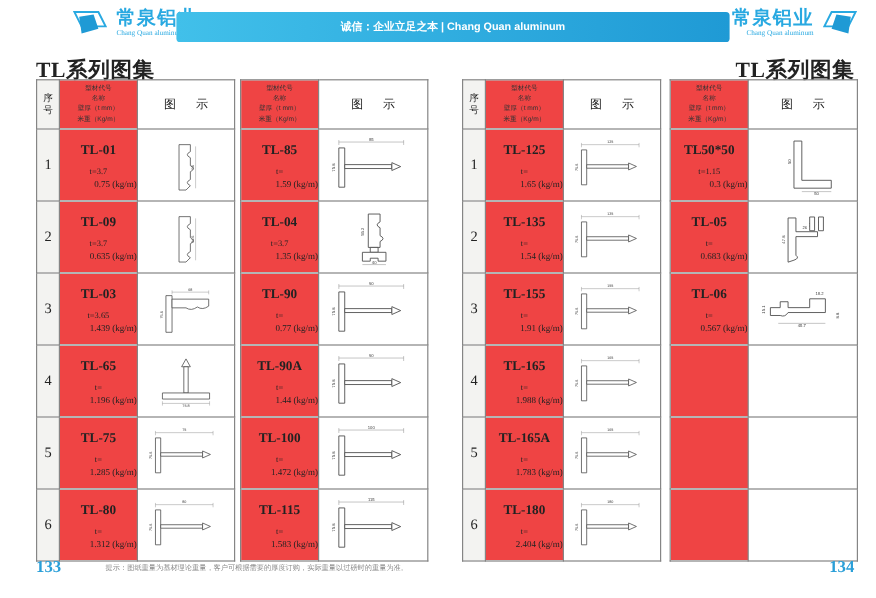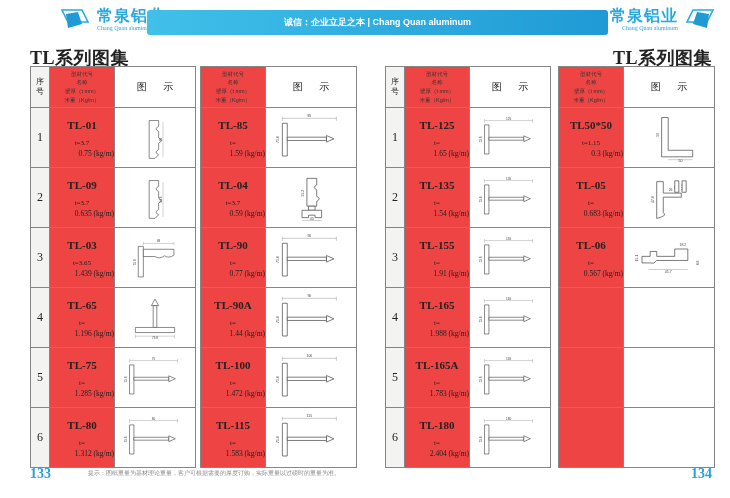--- a/index.html
+++ b/index.html
@@ -224,21 +224,21 @@
                 <rect class="pf" x="20" y="12" width="6" height="40"></rect>
                 <rect class="pf" x="26" y="29" width="48" height="4"></rect>
                 <path class="pf" d="M74,27 l9,4 -9,4 z"></path>
               </svg>
             </td>
           </tr>
           <tr class="drow">
             <td class="sp">
               <div class="code">TL-04</div>
               <div class="th">t=3.7</div>
-              <div class="wt">0.59 (kg/m)</div>
+              <div class="wt">1.35 (kg/m)</div>
             </td>
             <td class="dg">
               <svg class="dsvg" viewBox="0 0 110 60">
                 <text class="dim" x="46" y="24" text-anchor="middle" transform="rotate(-90 46 24)">55.2</text>
                 <path class="pf" d="M50,6 h12 v8 q-6,3 0,6 v8 q6,3 0,6 v6 h-12 z"></path>
                 <rect class="pf" x="52" y="40" width="8" height="5"></rect>
                 <path class="pf" d="M44,45 h24 v9 h-8 v-3 h-8 v3 h-8 z"></path>
                 <line class="dl" x1="44" y1="57.5" x2="68" y2="57.5"></line>
                 <text class="dim" x="56" y="56.6" text-anchor="middle">40</text>
               </svg>

